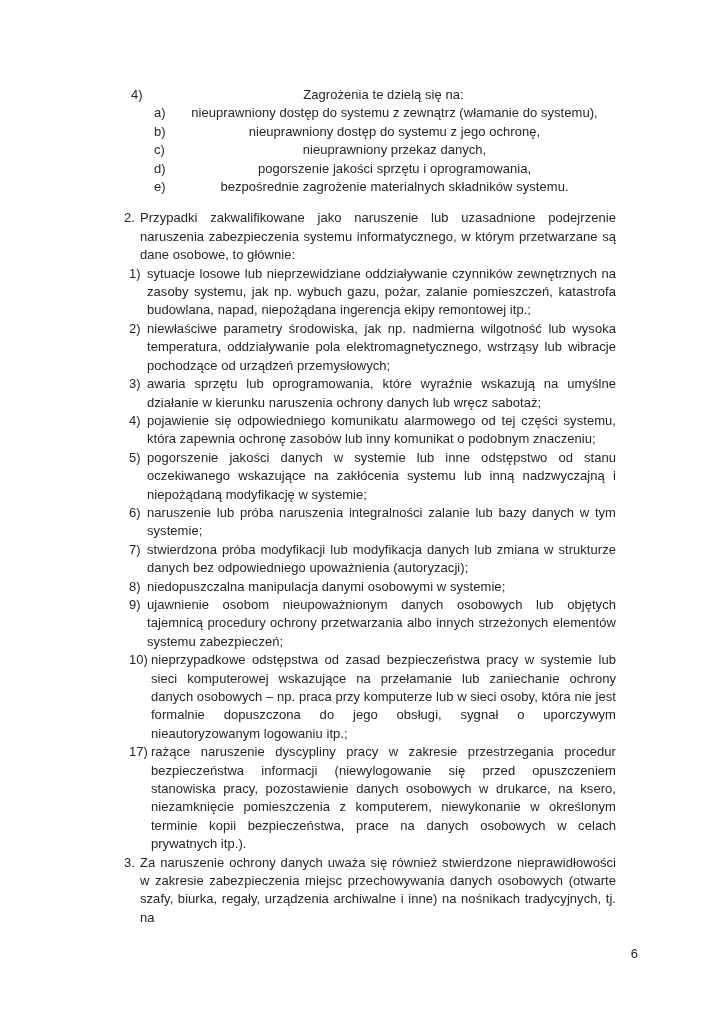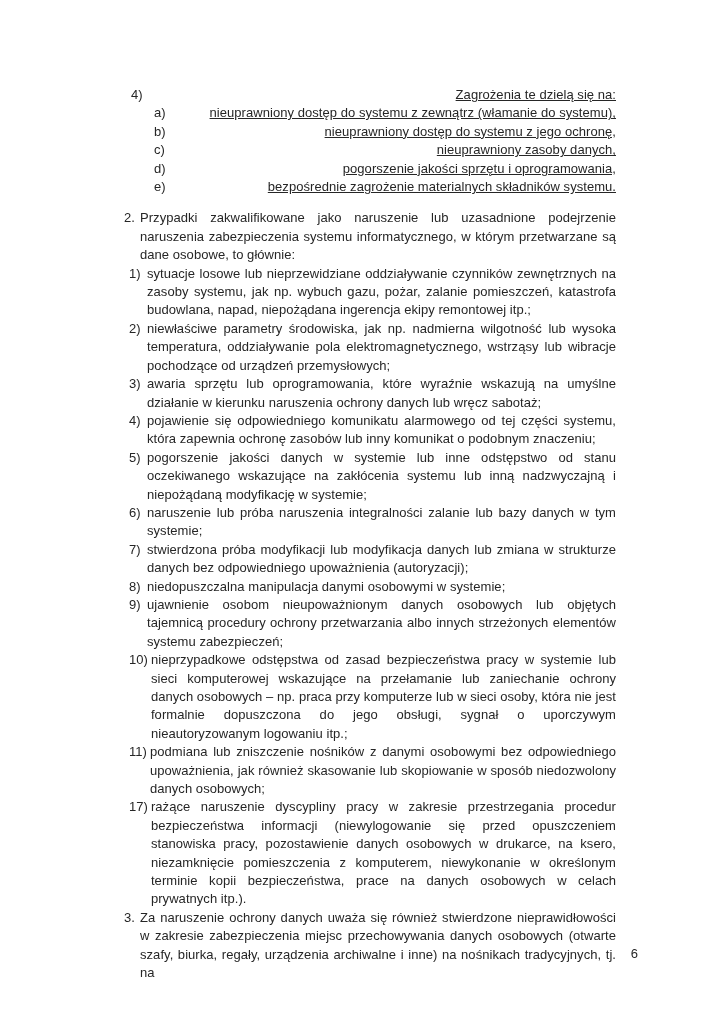--- a/index.html
+++ b/index.html
@@ -23,21 +23,21 @@
     line-height: 18.4px;
     letter-spacing: 0.05px;
   }
   .row { display: flex; align-items: flex-start; }
   .marker {
     flex: 0 0 auto;
     white-space: nowrap;
     padding-right: 3px;
   }
   .txt { flex: 1 1 auto; text-align: justify; }
-  .txt.nojust { text-align: right; text-decoration: underline; }
+  .txt.nojust { text-align: center; }
 
   
   .intro-row { margin-left: 7px; }
   .intro-row .marker { min-width: 17px; }
   .sub-row { margin-left: 30px; }
   .sub-row .marker { min-width: 16px; }
 
   
   .sec-row .marker { min-width: 13px; }
   .sec-gap { margin-top: 13px; }
@@ -67,21 +67,21 @@
     <div class="row sub-row">
       <span class="marker">a)</span>
       <div class="txt nojust">nieuprawniony dostęp do systemu z zewnątrz (włamanie do systemu),</div>
     </div>
     <div class="row sub-row">
       <span class="marker">b)</span>
       <div class="txt nojust">nieuprawniony dostęp do systemu z jego ochronę,</div>
     </div>
     <div class="row sub-row">
       <span class="marker">c)</span>
-      <div class="txt nojust">nieuprawniony zasoby danych,</div>
+      <div class="txt nojust">nieuprawniony przekaz danych,</div>
     </div>
     <div class="row sub-row">
       <span class="marker">d)</span>
       <div class="txt nojust">pogorszenie jakości sprzętu i oprogramowania,</div>
     </div>
     <div class="row sub-row">
       <span class="marker">e)</span>
       <div class="txt nojust">bezpośrednie zagrożenie materialnych składników systemu.</div>
     </div>
 
@@ -124,24 +124,20 @@
     </div>
     <div class="row num-row">
       <span class="marker">9)</span>
       <div class="txt">ujawnienie osobom nieupoważnionym danych osobowych lub objętych tajemnicą procedury ochrony przetwarzania albo innych strzeżonych elementów systemu zabezpieczeń;</div>
     </div>
     <div class="row num-row">
       <span class="marker">10)</span>
       <div class="txt">nieprzypadkowe odstępstwa od zasad bezpieczeństwa pracy w systemie lub sieci komputerowej wskazujące na przełamanie lub zaniechanie ochrony danych osobowych – np. praca przy komputerze lub w sieci osoby, która nie jest formalnie dopuszczona do jego obsługi, sygnał o uporczywym nieautoryzowanym logowaniu itp.;</div>
     </div>
     <div class="row num-row">
-      <span class="marker">11)</span>
-      <div class="txt">podmiana lub zniszczenie nośników z danymi osobowymi bez odpowiedniego upoważnienia, jak również skasowanie lub skopiowanie w sposób niedozwolony danych osobowych;</div>
-    </div>
-    <div class="row num-row">
       <span class="marker">17)</span>
       <div class="txt">rażące naruszenie dyscypliny pracy w zakresie przestrzegania procedur bezpieczeństwa informacji (niewylogowanie się przed opuszczeniem stanowiska pracy, pozostawienie danych osobowych w drukarce, na ksero, niezamknięcie pomieszczenia z komputerem, niewykonanie w określonym terminie kopii bezpieczeństwa, prace na danych osobowych w celach prywatnych itp.).</div>
     </div>
 
     <div class="row sec-row">
       <span class="marker">3.</span>
       <div class="txt">Za naruszenie ochrony danych uważa się również stwierdzone nieprawidłowości w zakresie zabezpieczenia miejsc przechowywania danych osobowych (otwarte szafy, biurka, regały, urządzenia archiwalne i inne) na nośnikach tradycyjnych, tj. na</div>
     </div>
 
   </div>

